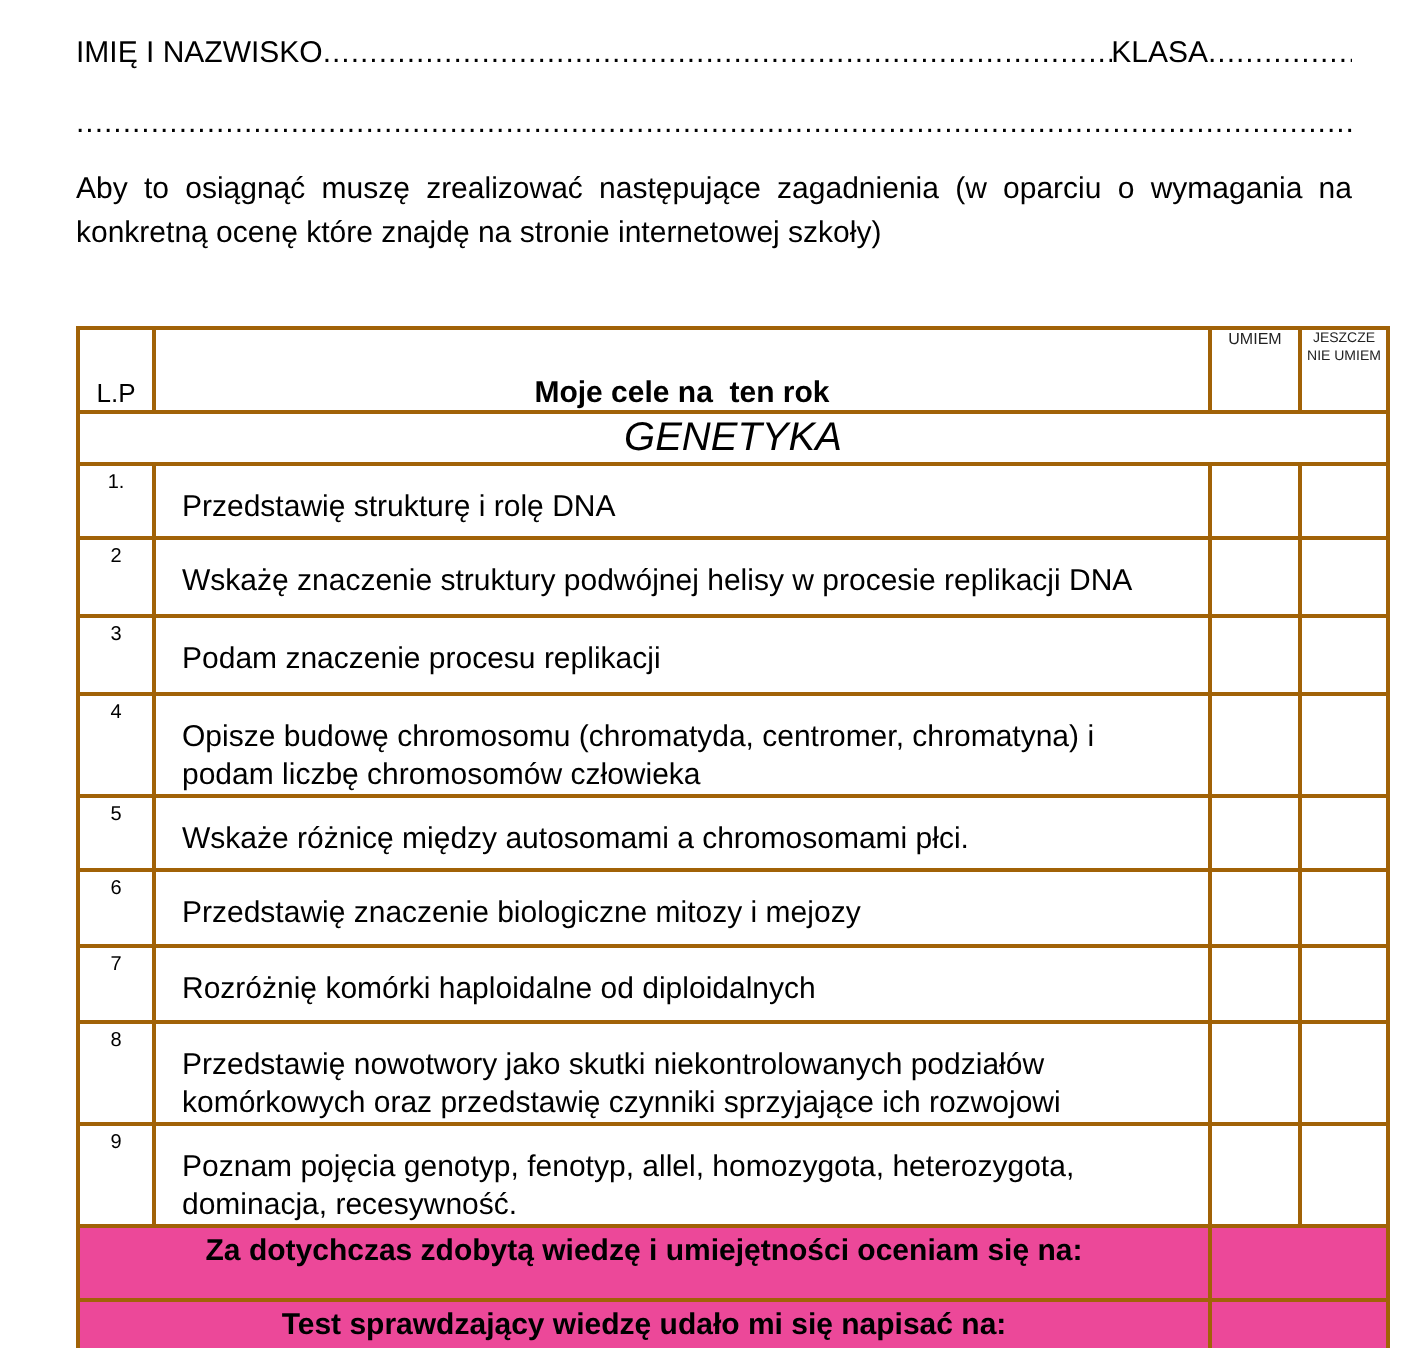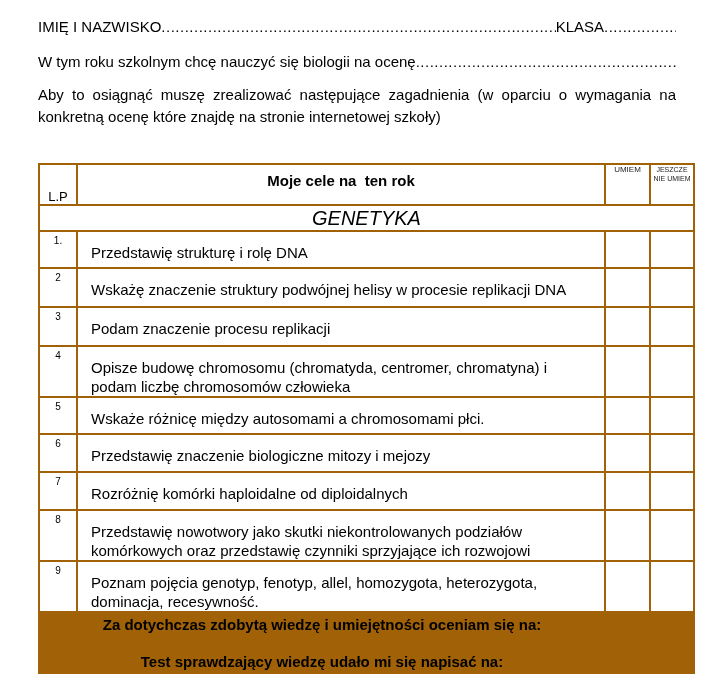--- a/index.html
+++ b/index.html
@@ -41,52 +41,51 @@
     border: 2px solid #a16207;
     vertical-align: top;
     overflow: hidden;
   }
   col.c-lp   { width: 38px; }
   col.c-goal { width: 528px; }
   col.c-um   { width: 45px; }
   col.c-jnu  { width: 44px; }
 
   th.h-lp   { font-weight: normal; font-size: 13px; text-align: center; padding-top: 24px; }
-  th.h-goal { font-weight: bold; font-size: 15px; text-align: center; padding-top: 7px; white-space: pre-wrap; }
+  th.h-goal { font-weight: bold; font-size: 15px; text-align: center; padding-top: 23px; white-space: pre-wrap; }
   th.h-um   { font-weight: normal; font-size: 8px; text-align: center; vertical-align: middle; color: #222; }
   th.h-jnu  { font-weight: normal; font-size: 7px; line-height: 9px; text-align: center; vertical-align: middle; color: #222; padding: 0 2px; }
 
   td.section { text-align: center; font-style: italic; font-size: 20px; padding-top: 1px; }
   td.section2 { text-align: center; font-style: normal; font-size: 15px; padding-top: 1px; }
 
   td.num  { text-align: center; font-size: 10px; padding-top: 3px; }
   td.goal { padding: 11px 10px 0 13px; line-height: 19px; }
 
-  tr.summary td { background: #a16207; }
+  tr.summary td { background: #ec4899; }
   td.sumlabel { text-align: center; font-weight: bold; padding-top: 2px; line-height: 19px; }
 
   td.clip { line-height: 19px; }
   tr.partial td { border-bottom: none; }
 </style>
 </head>
 <body>
 
 <div class="page">
 
   <div class="topblock">
 
     <div class="fillline line1">
       <span class="lbl">IMIĘ I NAZWISKO </span>
       <span class="dotfill">........................................................................................................................................................</span>
       <span class="lbl"> KLASA</span>
       <span class="dotend">........................................</span>
     </div>
 
     <div class="fillline line2">
-      <span class="lbl">W tym roku szkolnym chcę nauczyć się biologii na ocenę </span>
       <span class="dotfill">........................................................................................................................................................</span>
     </div>
 
     <div class="intro">Aby to osiągnąć muszę zrealizować następujące zagadnienia (w oparciu o wymagania na konkretną ocenę które znajdę na stronie internetowej szkoły)</div>
   </div>
 
   <table class="goals">
     <colgroup>
       <col class="c-lp">
         <col class="c-goal">

